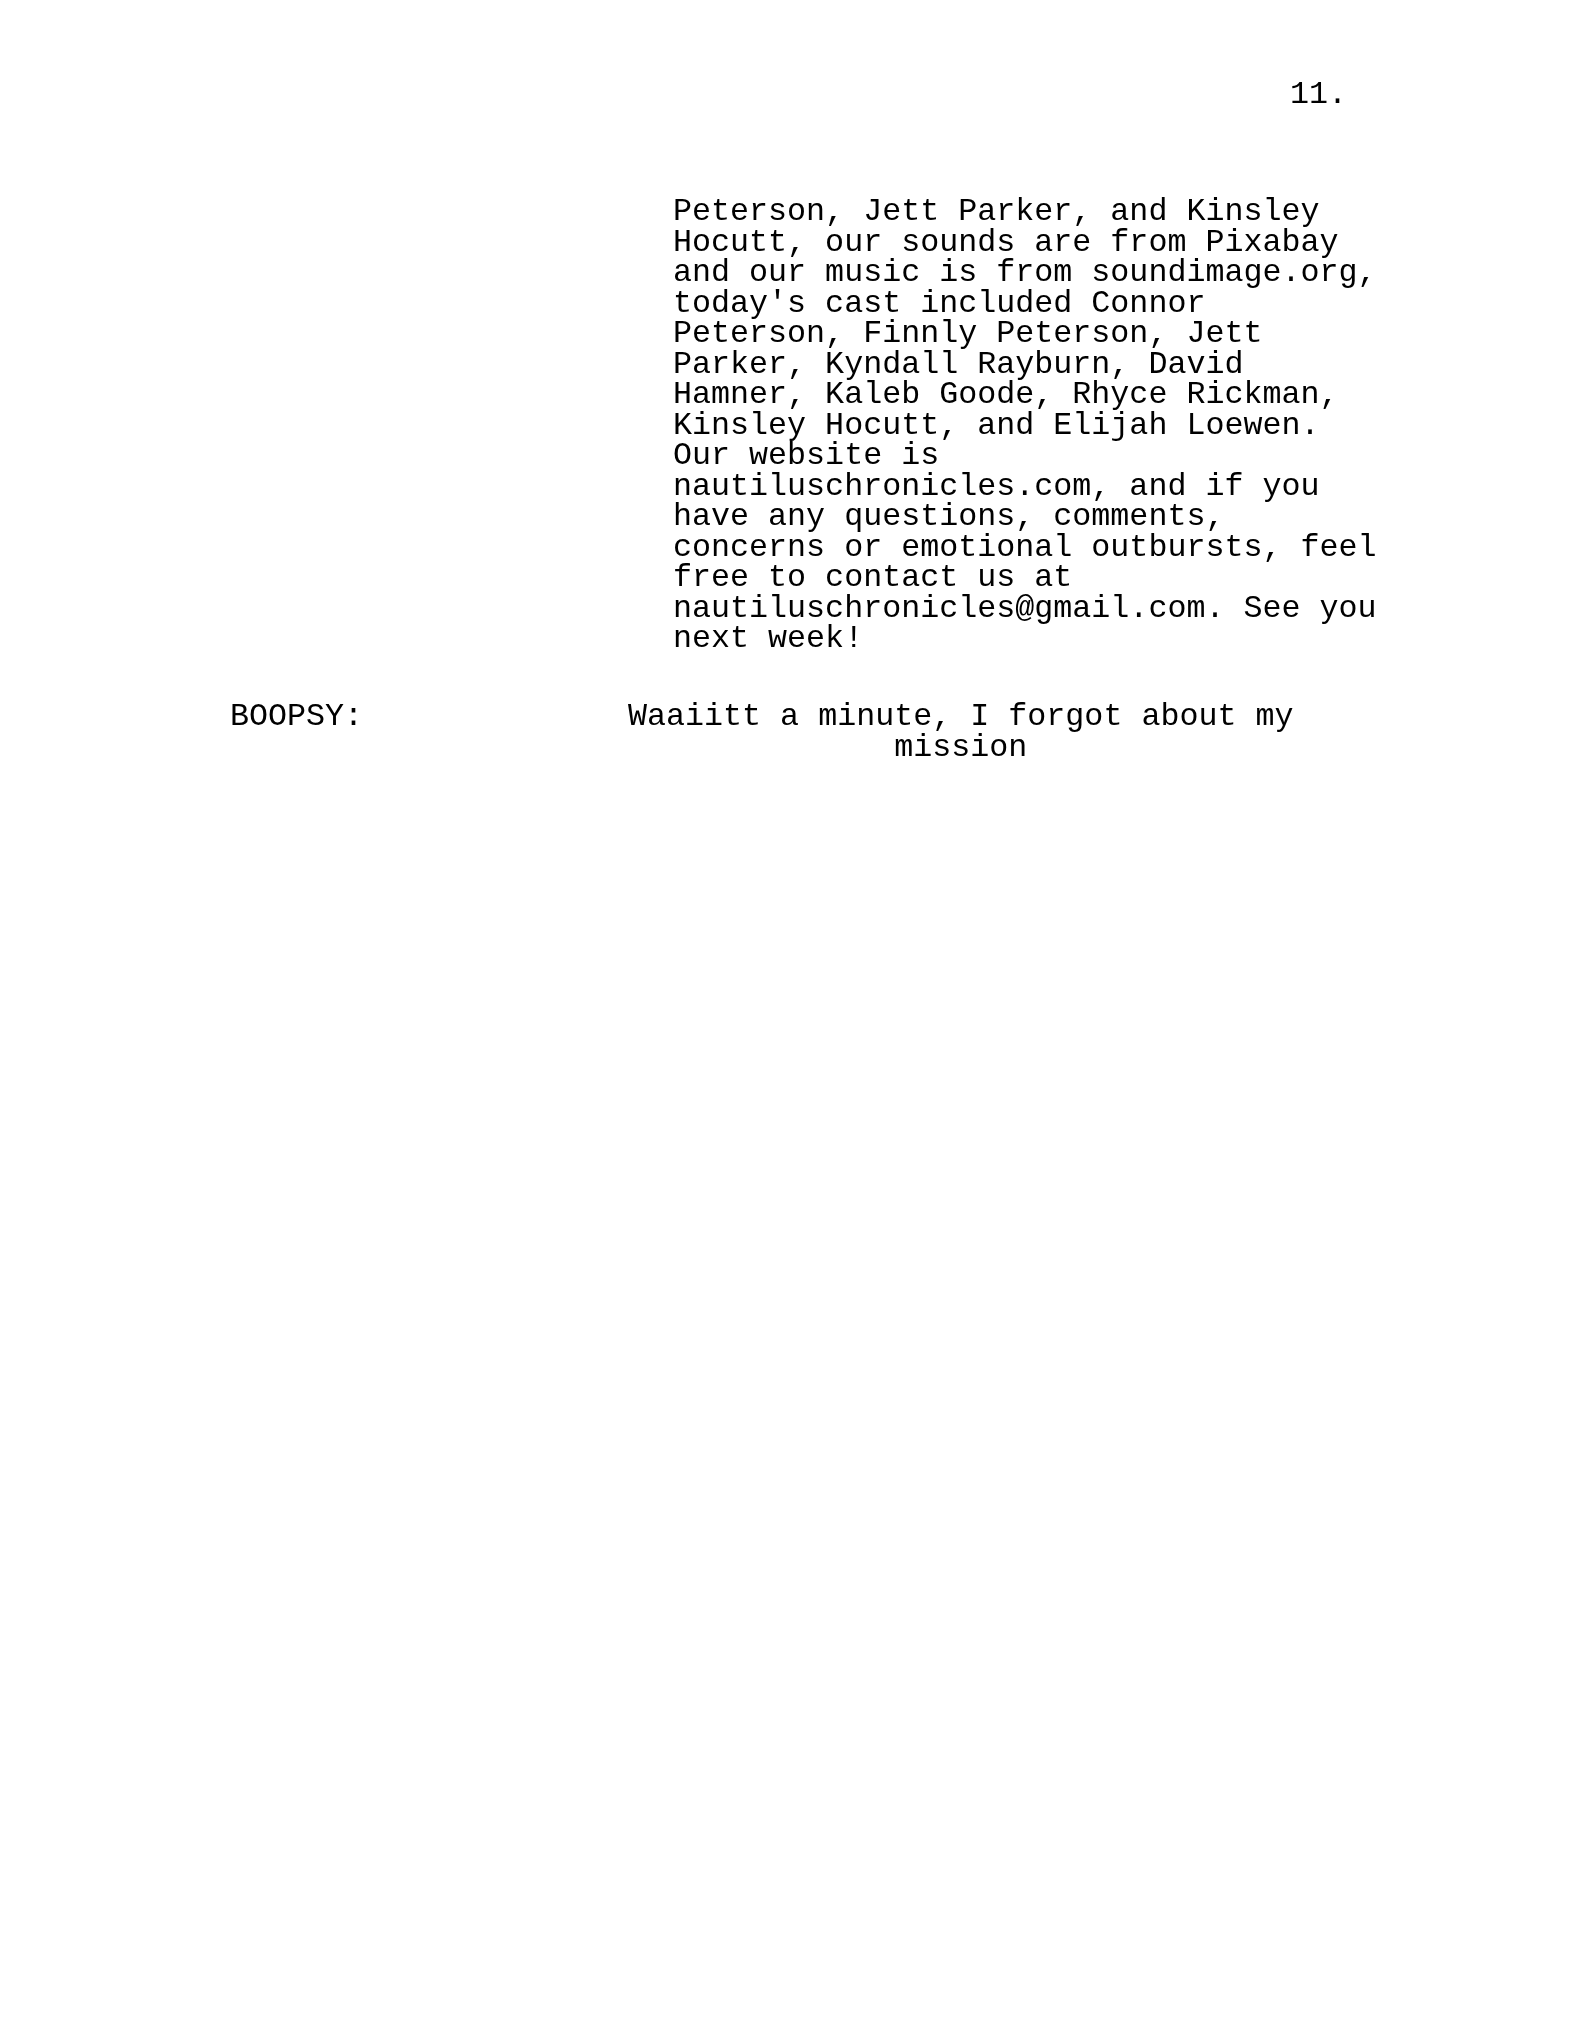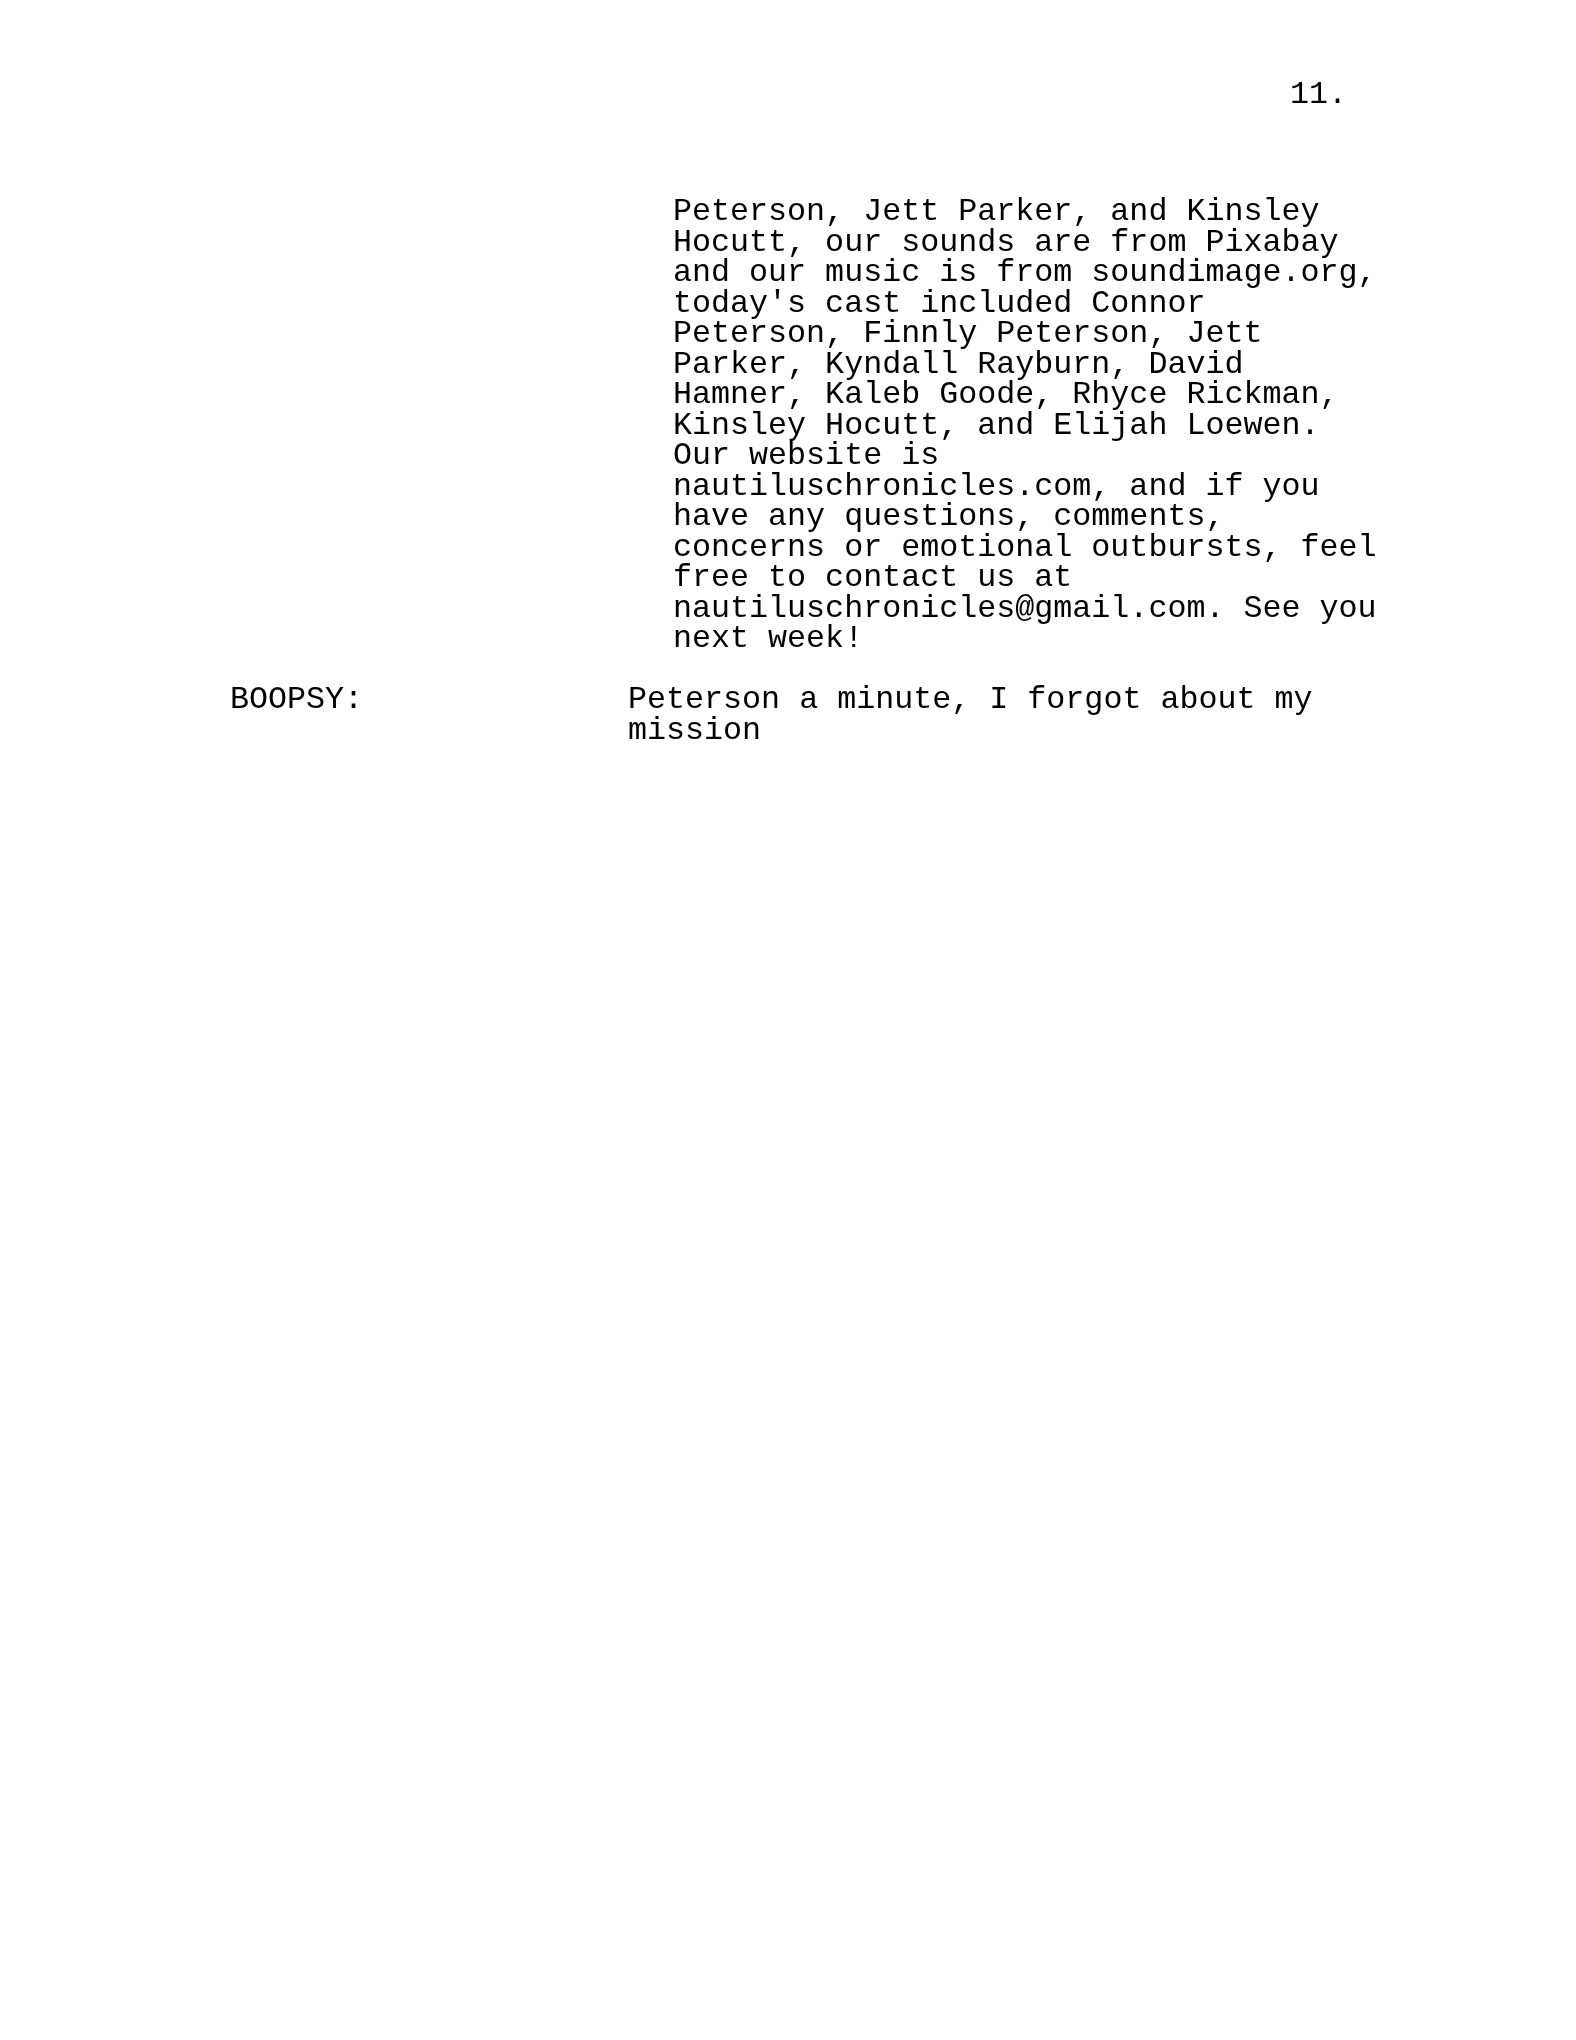--- a/index.html
+++ b/index.html
@@ -28,21 +28,21 @@
     position: absolute;
     left: 230px;
     white-space: pre;
   }
   .dialogue {
     position: absolute;
     left: 628px;
     white-space: pre;
   }
   .block-1 { top: 197px; margin-left: 45px; }
-  .block-2 { top: 685px; }
+  .block-2 { top: 702px; text-align: center; }
 </style>
 </head>
 <body>
 
 <div class="page">
 
   <div class="page-number">11.</div>
 
   <div class="dialogue block-1">Peterson, Jett Parker, and Kinsley
 Hocutt, our sounds are from Pixabay
@@ -55,16 +55,16 @@
 Our website is
 nautiluschronicles.com, and if you
 have any questions, comments,
 concerns or emotional outbursts, feel
 free to contact us at
 nautiluschronicles@gmail.com. See you
 next week!</div>
 
   <div class="character-cue block-2">BOOPSY:</div>
 
-  <div class="dialogue block-2">Peterson a minute, I forgot about my
+  <div class="dialogue block-2">Waaiitt a minute, I forgot about my
 mission</div>
 
 </div>
 
 </body></html>

